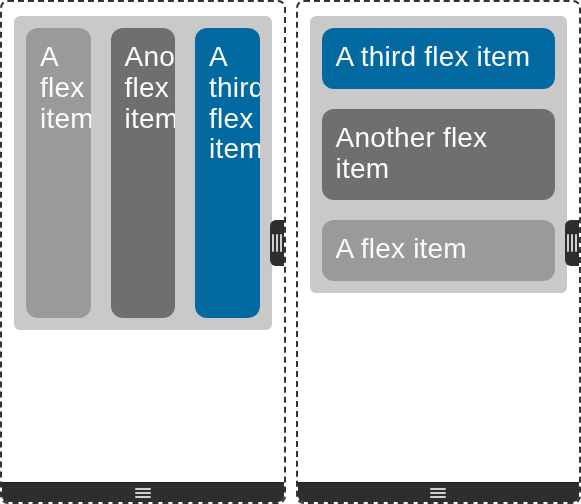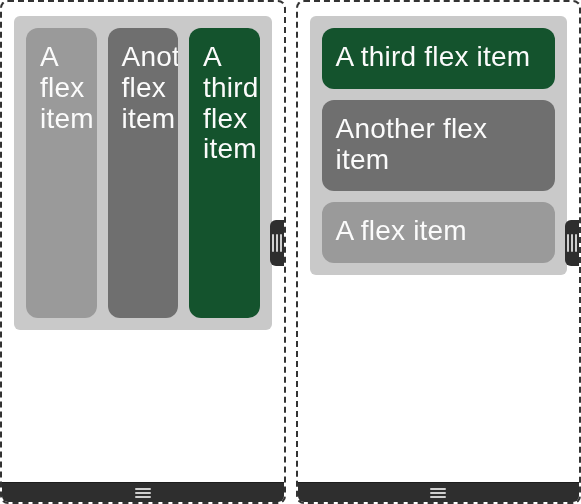--- a/index.html
+++ b/index.html
@@ -29,21 +29,21 @@
     flex: 1;
     padding: 14px 12px 0 12px;
     position: relative;
     overflow: hidden;
   }
   .container {
     background: #c9c9c9;
     border-radius: 6px;
     padding: 12px;
     display: flex;
-    gap: 11px;
+    gap: 20px;
     align-items: center;
   }
   .container.row { flex-direction: row; }
   .container.col { flex-direction: column; }
   .item {
     border-radius: 12px;
     color: #fbfbfb;
     font-size: 28px;
     line-height: 1.1;
     padding: 14px 14px 16px 14px;
@@ -53,21 +53,21 @@
   .container.row .item {
     flex: 1 1 0;
     min-height: 290px;
     overflow: hidden;
   }
   .container.col .item {
     width: 100%;
   }
   .shade-1 { background: #9a9a9a; }
   .shade-2 { background: #6f6f6f; }
-  .shade-3 { background: #14532d; }
+  .shade-3 { background: #0369a1; }
   .side-handle {
     position: absolute;
     top: 50%;
     margin-top: -22px;
     right: 0;
     width: 14px;
     height: 46px;
     background: #2e2e2e;
     border-top-left-radius: 6px;
     border-bottom-left-radius: 6px;

